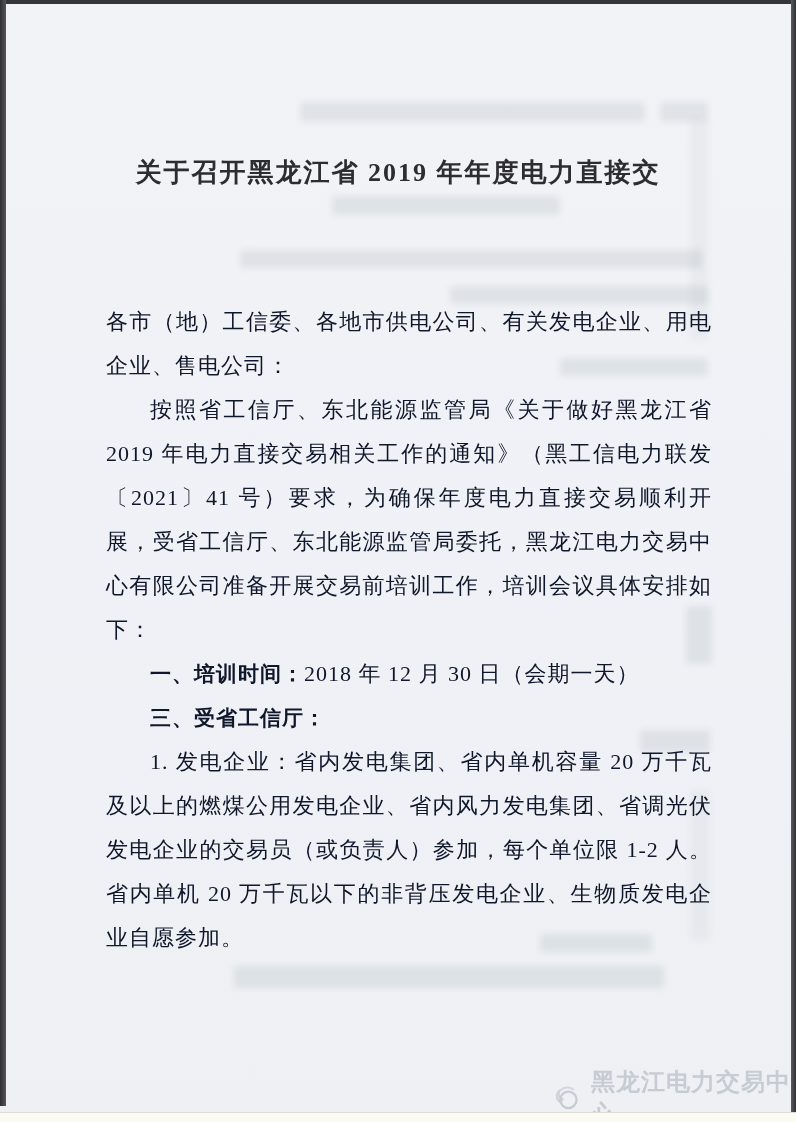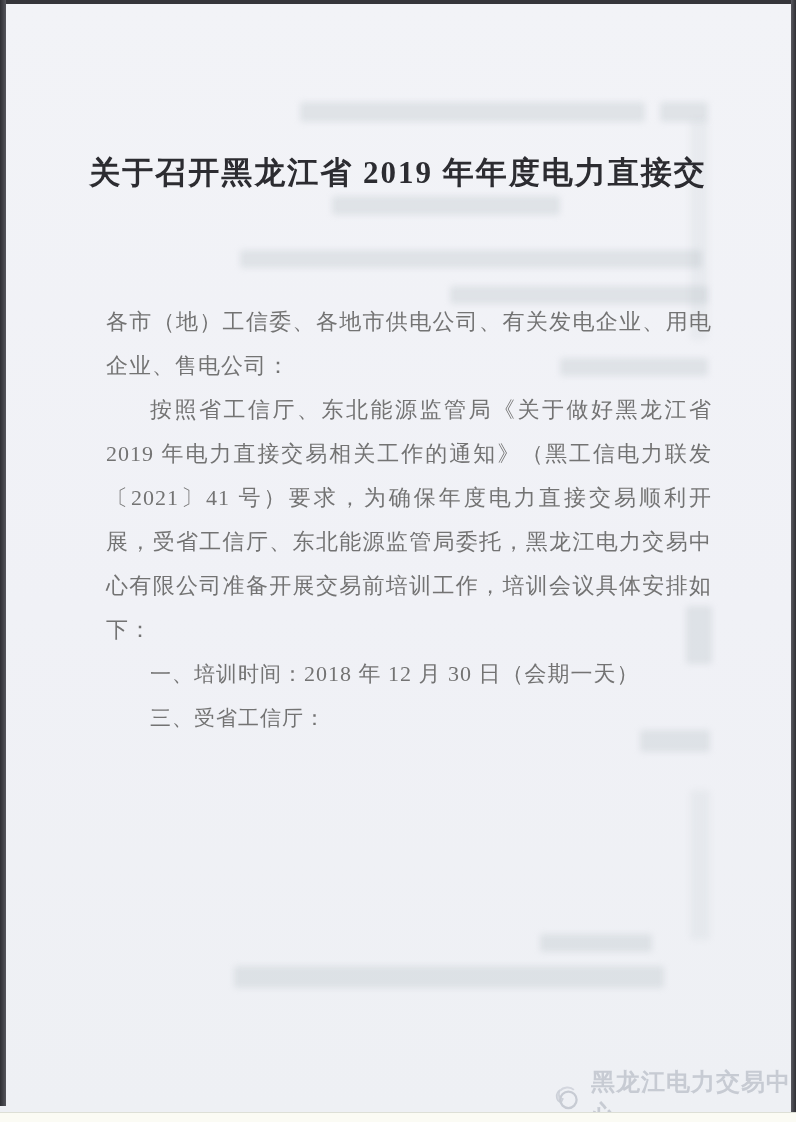--- a/index.html
+++ b/index.html
@@ -20,39 +20,39 @@
   
   .edge-top    { position: absolute; left: 0; top: 0; width: 796px; height: 4px; background: #35353a; }
   .edge-left   { position: absolute; left: 0; top: 0; width: 6px; height: 1106px; background: linear-gradient(90deg,#2e2e33,#55555c); }
   .edge-right  { position: absolute; right: 0; top: 0; width: 5px; height: 1112px; background: linear-gradient(90deg,#5a5a61,#2e2e33); }
   .edge-bottom-paper { position: absolute; left: 0; bottom: 0; width: 796px; height: 10px; background: #fbfbf4; border-top: 1px solid #dddfd6; }
 
   .doc-title {
     position: absolute;
     left: 60px; right: 60px; top: 142px;
     text-align: center;
-    font-size: 31px;
+    font-size: 26px;
     font-weight: 700;
     color: #2c2c31;
     line-height: 62px;
     letter-spacing: 2px;
   }
   .doc-body {
     position: absolute;
     left: 106px; top: 300px;
     width: 606px;
     font-size: 22px;
-    color: #737373;
+    color: #0f172a;
     line-height: 44px;
     text-align: justify;
     letter-spacing: 1px;
   }
   .doc-body p { margin: 0; }
   .indent { text-indent: 2em; }
-  .bold-label { font-weight: 400; font-family: "Liberation Sans", "DejaVu Sans", sans-serif; font-size: 21px; }
+  .bold-label { font-weight: 700; font-family: "Liberation Sans", "DejaVu Sans", sans-serif; font-size: 21px; }
 
   
   .smudge {
     position: absolute;
     background: rgba(158, 175, 176, 0.22);
     filter: blur(3px);
     border-radius: 3px;
   }
   .s1  { left: 300px; top: 102px; width: 345px; height: 20px; }
   .s2  { left: 660px; top: 102px; width: 48px;  height: 20px; }
@@ -103,20 +103,21 @@
 
 <div class="doc-title">
   <div>关于召开黑龙江省 2019 年年度电力直接交</div>
 </div>
 
 <div class="doc-body">
   <p>各市（地）工信委、各地市供电公司、有关发电企业、用电企业、售电公司：</p>
   <p class="indent">按照省工信厅、东北能源监管局《关于做好黑龙江省 2019 年电力直接交易相关工作的通知》（黑工信电力联发〔2021〕41 号）要求，为确保年度电力直接交易顺利开展，受省工信厅、东北能源监管局委托，黑龙江电力交易中心有限公司准备开展交易前培训工作，培训会议具体安排如下：</p>
   <p class="indent"><span class="bold-label">一、培训时间：</span><span>2018 年 12 月 30 日（会期一天）</span></p>
   <p class="indent"><span class="bold-label">三、受省工信厅：</span></p>
+  <p class="indent">1. 发电企业：省内发电集团、省内单机容量 20 万千瓦及以上的燃煤公用发电企业、省内风力发电集团、省调光伏发电企业的交易员（或负责人）参加，每个单位限 1-2 人。省内单机 20 万千瓦以下的非背压发电企业、生物质发电企业自愿参加。</p>
 </div>
 
 <div class="watermark">
   <svg class="wm-logo" viewBox="0 0 34 34" fill="none" xmlns="http://www.w3.org/2000/svg">
     <path d="M10 22 C4 20, 3 12, 9 8 C6 13, 8 17, 12 18 Z" stroke="#ccd0d8" stroke-width="1.5" fill="#d8dbe2"></path>
     <circle cx="18" cy="19" r="9" stroke="#c7cbd3" stroke-width="2.5" fill="none"></circle>
     <path d="M9 9 C12 5, 20 4, 24 8" stroke="#d3d6de" stroke-width="2" fill="none"></path>
   </svg>
   <span class="wm-text">黑龙江电力交易中心</span>
 </div>

